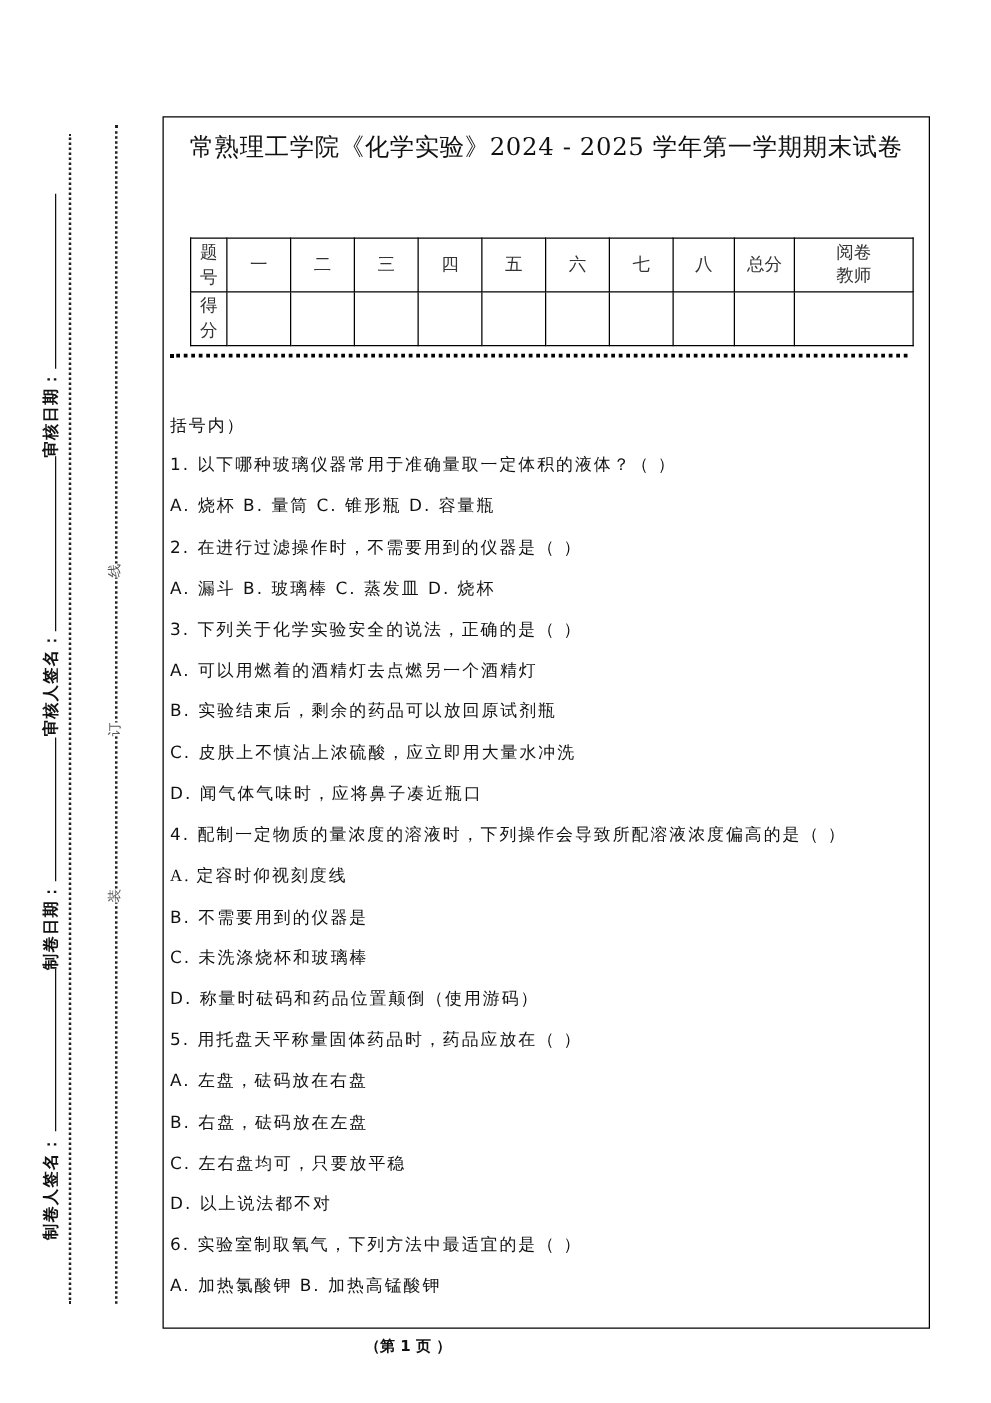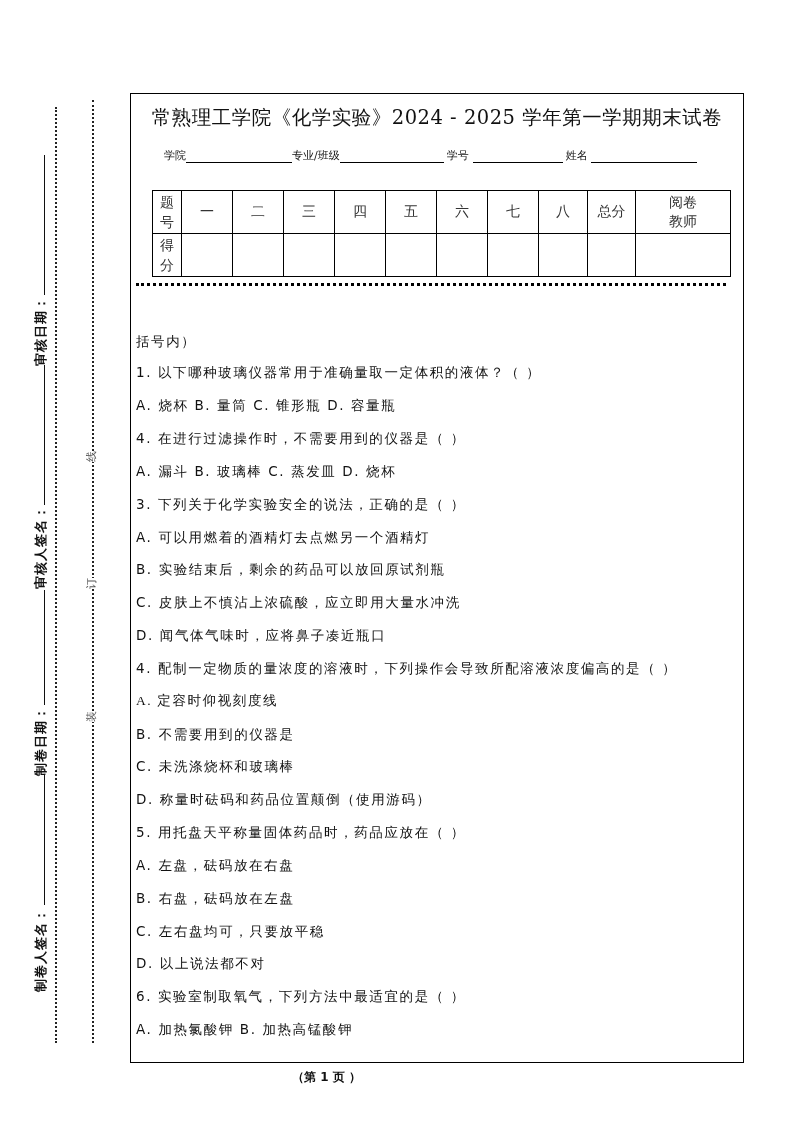--- a/index.html
+++ b/index.html
@@ -43,30 +43,20 @@
   <div class="vlabel" style="left:0px; top:942px; width:82px; text-align:center;">制卷人签名：</div>
 
   <div class="vmark" style="left:86px; top:447px;">线</div>
   <div class="vmark" style="left:86px; top:574px;">订</div>
   <div class="vmark" style="left:86px; top:707px;">装</div>
 </div>
 
 <div class="box">
   <div class="title">常熟理工学院《化学实验》2024 - 2025 学年第一学期期末试卷</div>
 
-  <div class="info">
-    <span>学院</span>
-    <span class="line" style="width:106px;"></span>
-    <span>专业/班级</span>
-    <span class="line" style="width:104px;"></span>
-    <span style="margin-left:3px;">学号</span>
-    <span class="line" style="width:90px; margin-left:4px;"></span>
-    <span style="margin-left:3px;">姓名</span>
-    <span class="line" style="width:106px; margin-left:3px;"></span>
-  </div>
 
   <table class="score">
     <tbody>
         <tr>
       <td style="width:28px; line-height:20px; white-space:pre-line;">题
 号</td>
       <td style="width:50px;">一</td>
       <td style="width:50px;">二</td>
       <td style="width:50px;">三</td>
       <td style="width:50px;">四</td>
@@ -95,21 +85,21 @@
   </tbody>
     </table>
 
   <div class="sep"></div>
 
   <div class="q" style="top:237px;">括号内）</div>
 
   <div id="lines">
       <div class="q" style="top: 268px;">1. 以下哪种玻璃仪器常用于准确量取一定体积的液体？（  ）</div>
       <div class="q" style="top: 301px;">A. 烧杯  B. 量筒  C. 锥形瓶  D. 容量瓶</div>
-      <div class="q" style="top: 334px;">4. 在进行过滤操作时，不需要用到的仪器是（  ）</div>
+      <div class="q" style="top: 334px;">2. 在进行过滤操作时，不需要用到的仪器是（  ）</div>
       <div class="q" style="top: 367px;">A. 漏斗  B. 玻璃棒  C. 蒸发皿  D. 烧杯</div>
       <div class="q" style="top: 400px;">3. 下列关于化学实验安全的说法，正确的是（  ）</div>
       <div class="q" style="top: 433px; text-align: right;">A. 可以用燃着的酒精灯去点燃另一个酒精灯</div>
       <div class="q" style="top: 465px;">B. 实验结束后，剩余的药品可以放回原试剂瓶</div>
       <div class="q" style="top: 498px;">C. 皮肤上不慎沾上浓硫酸，应立即用大量水冲洗</div>
       <div class="q" style="top: 531px;">D. 闻气体气味时，应将鼻子凑近瓶口</div>
       <div class="q" style="top: 564px;">4. 配制一定物质的量浓度的溶液时，下列操作会导致所配溶液浓度偏高的是（  ）</div>
       <div class="q" style="top: 597px; font-family: Liberation Serif, serif;">A. 定容时仰视刻度线</div>
       <div class="q" style="top: 630px;">B. 不需要用到的仪器是</div>
       <div class="q" style="top: 662px;">C. 未洗涤烧杯和玻璃棒</div>

